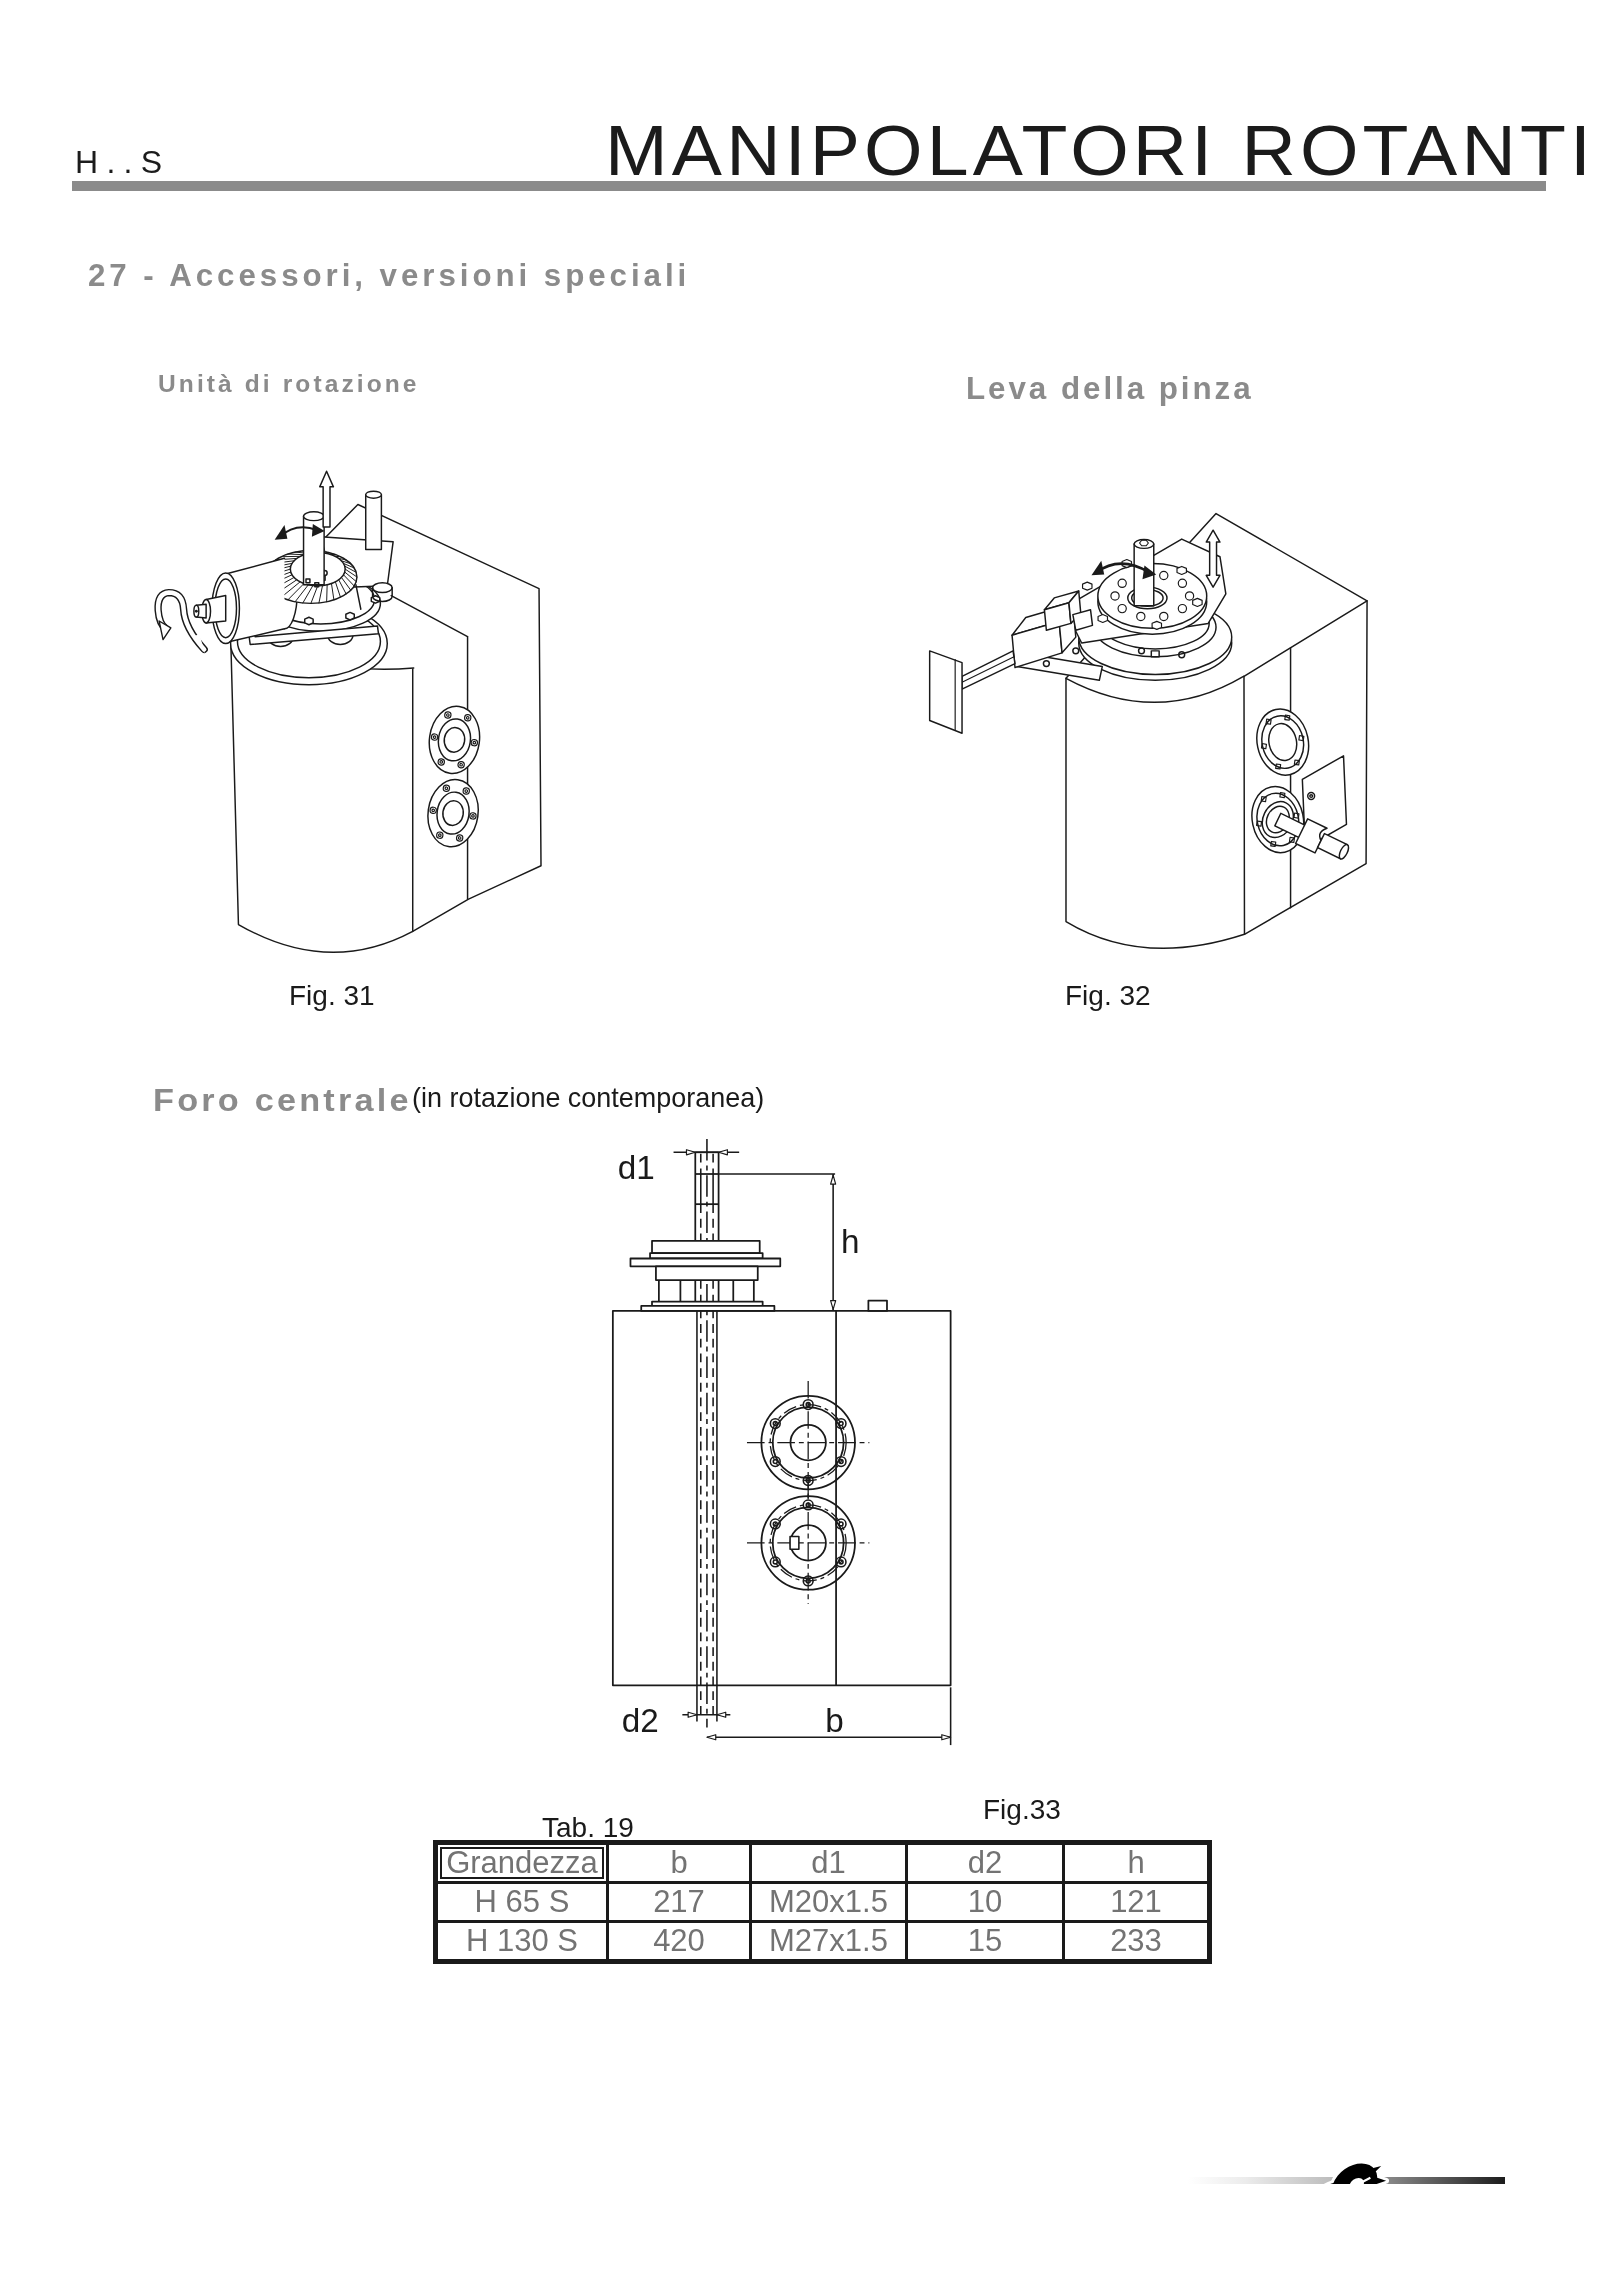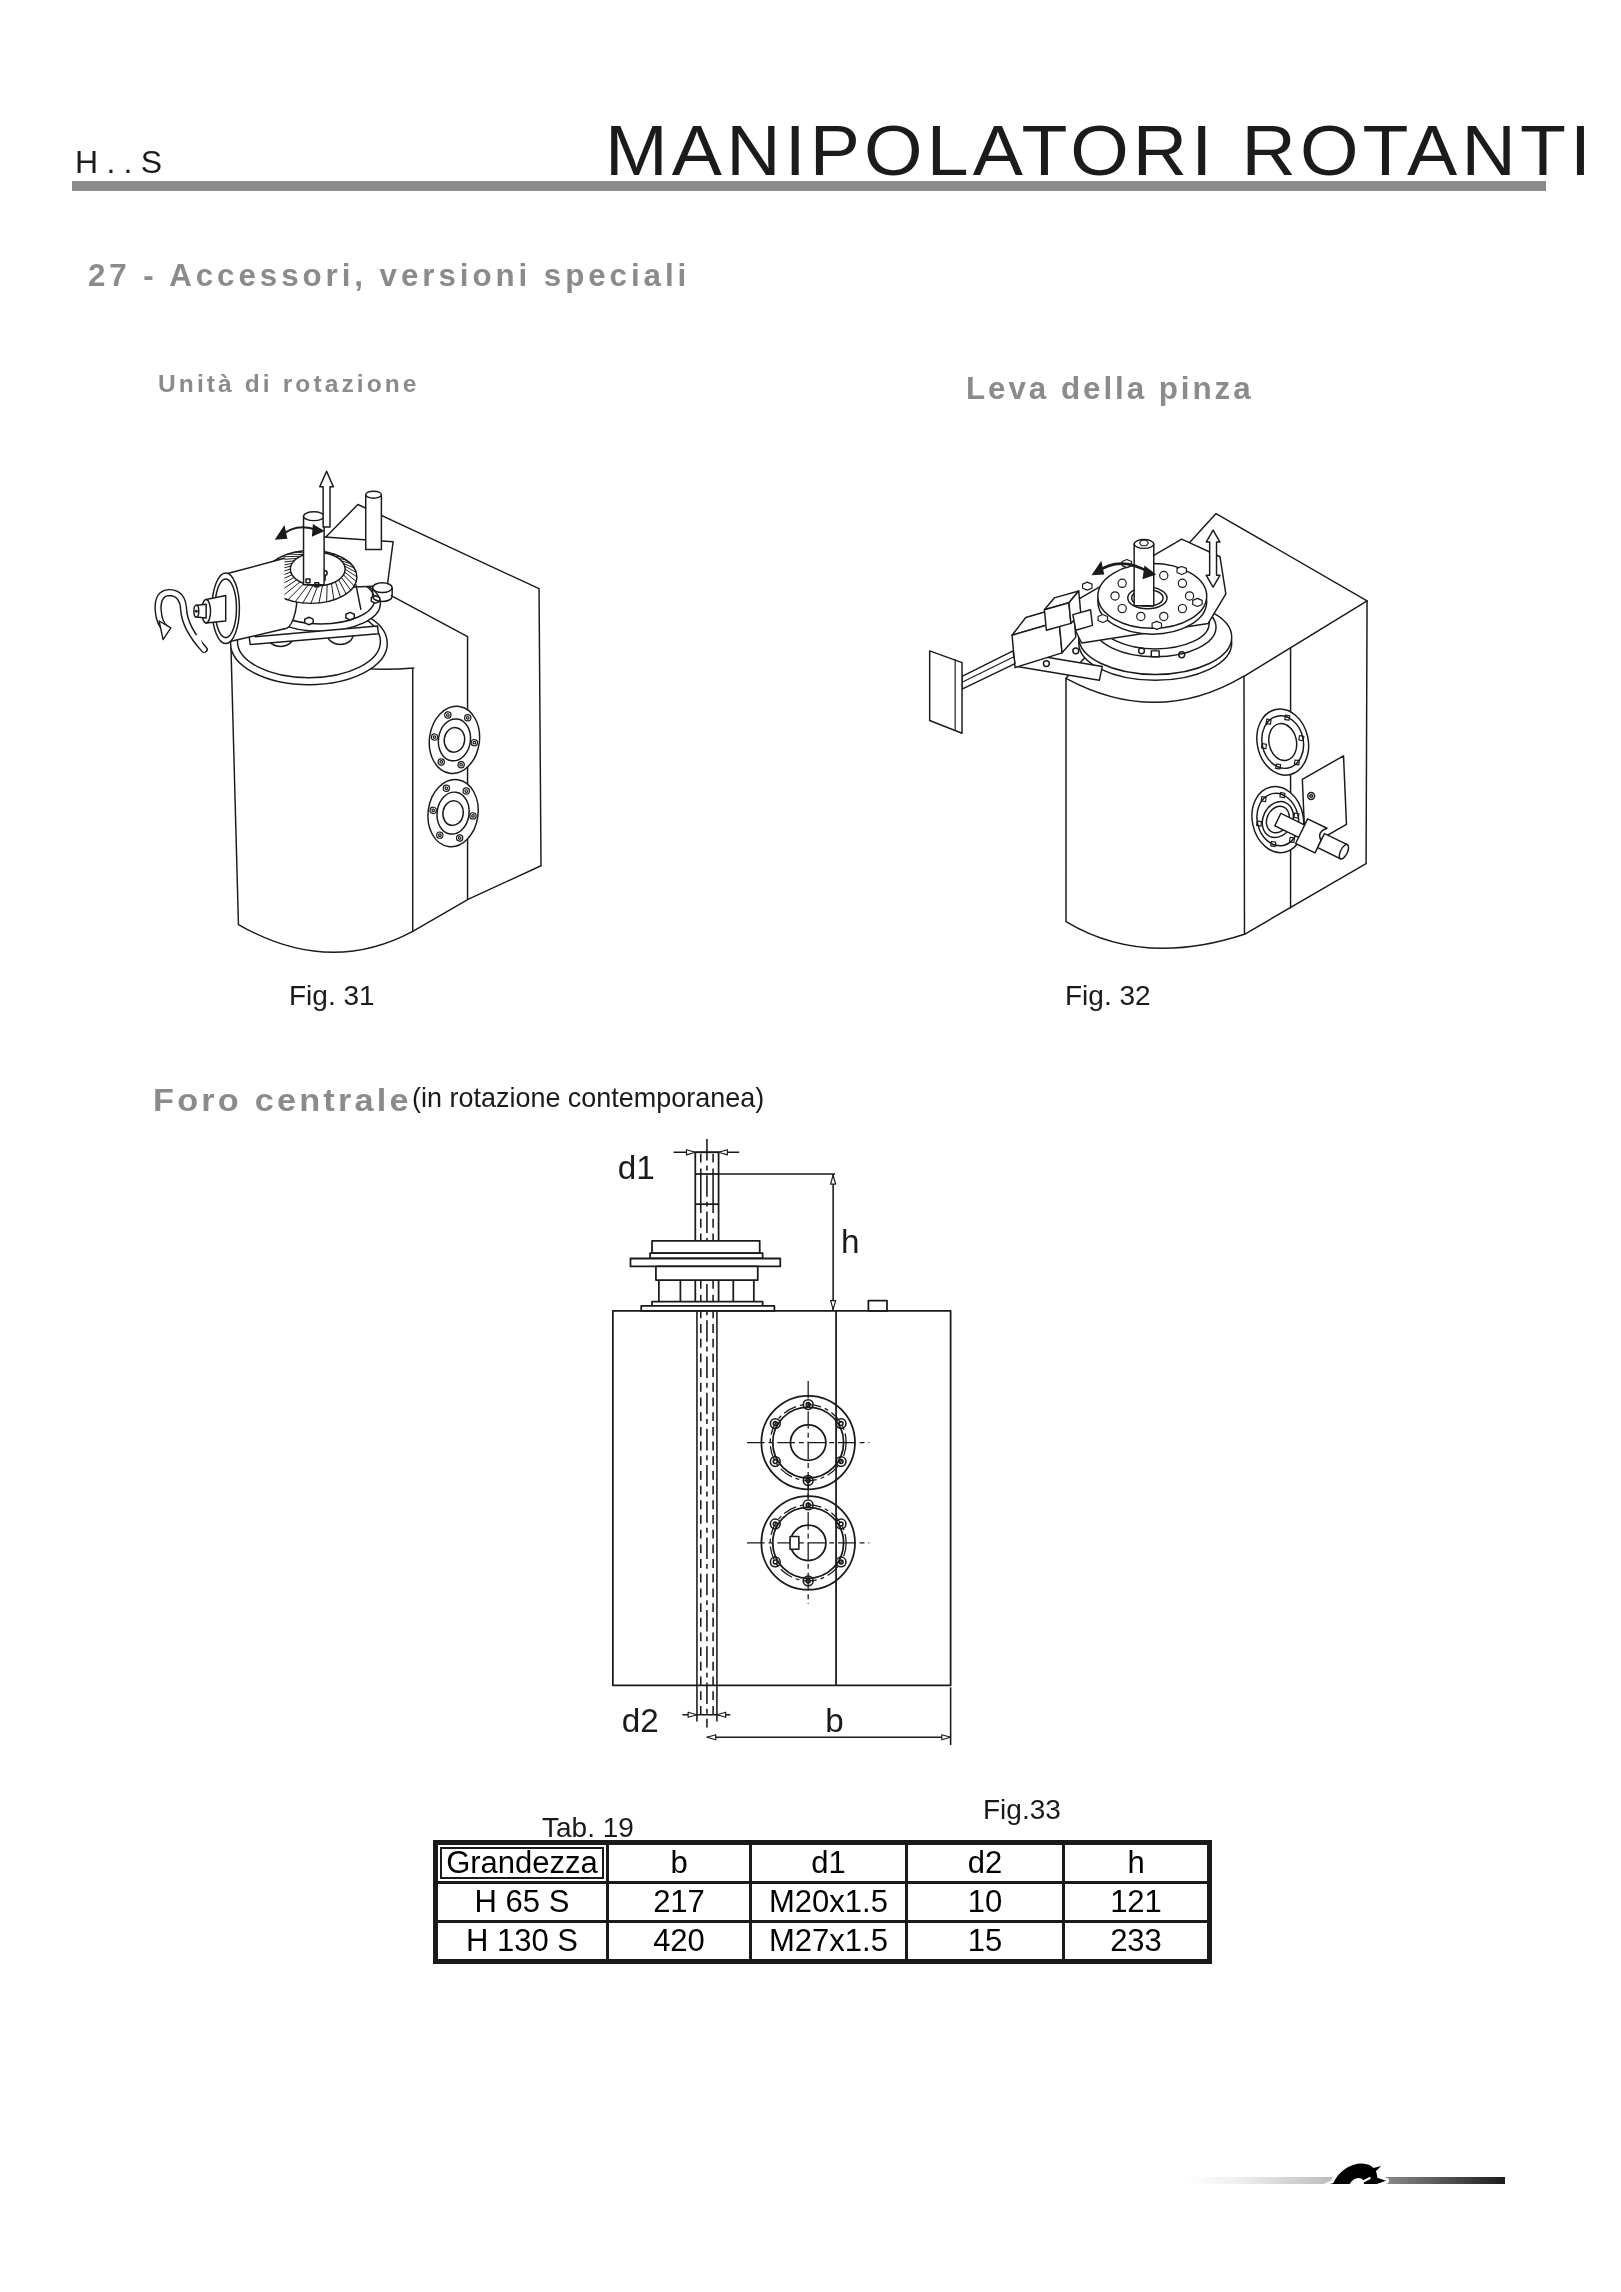--- a/index.html
+++ b/index.html
@@ -400,21 +400,21 @@
 
     <g fill="#1a1a1a" stroke="none" font-family="Liberation Sans, sans-serif" font-size="34">
       <text x="630" y="1203">d1</text>
       <text x="858" y="1278">h</text>
       <text x="634" y="1768">d2</text>
       <text x="842" y="1768">b</text>
     </g>
   </svg>
 
   <div class="abs" id="tbl" style="left:433px;top:1840px;">
-    <table style="border-collapse:collapse;table-layout:fixed;font-size:31px;color:#000000;">
+    <table style="border-collapse:collapse;table-layout:fixed;font-size:31px;color:#737373;">
       <colgroup>
         <col style="width:172px;">
           <col style="width:143px;">
           <col style="width:156px;">
         <col style="width:157px;">
           <col style="width:146px;">
       </colgroup>
       <tbody>
       <tr style="height:38px;">
         <td class="gcell">

